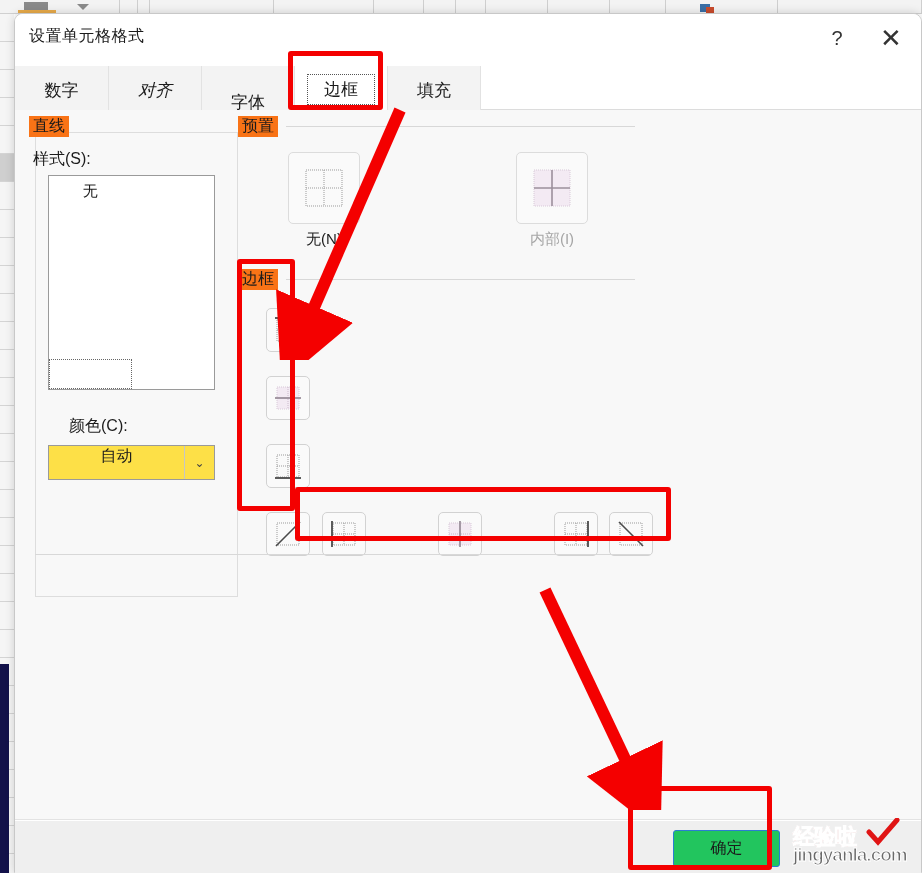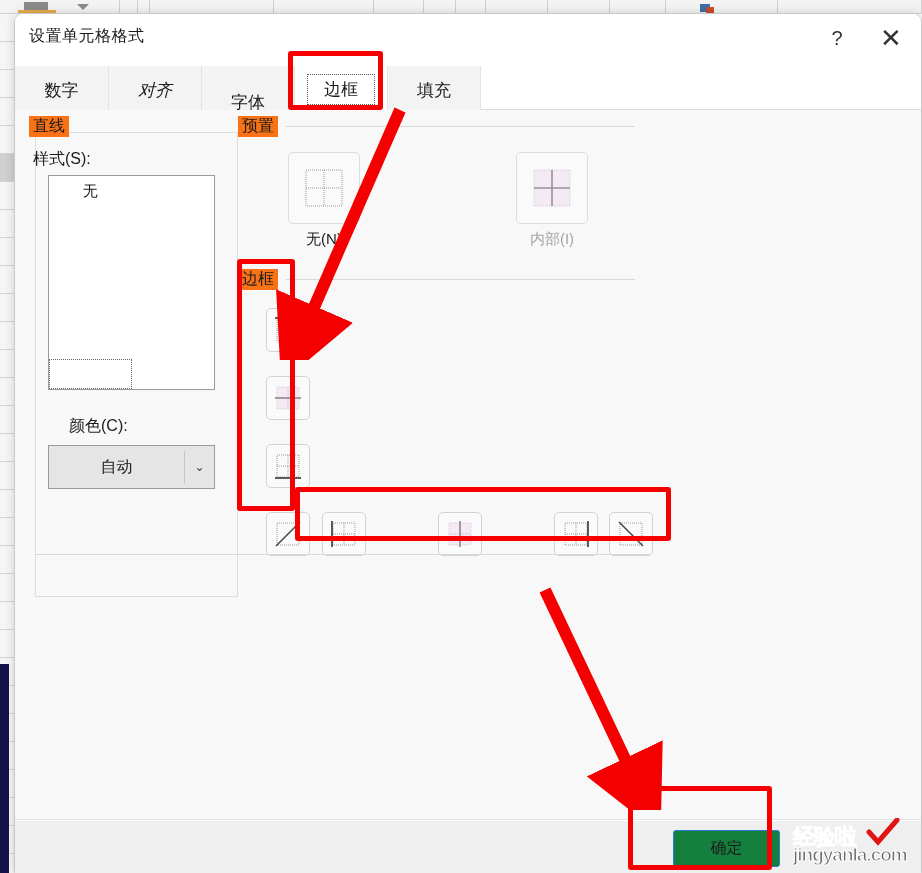--- a/index.html
+++ b/index.html
@@ -104,22 +104,22 @@
     background:#ffffff; border:1px solid #9a9a9a;
     display:grid; grid-template-columns:1fr 1fr; grid-template-rows:repeat(7,1fr);
   }
   .style-cell { position:relative; display:flex; align-items:center; justify-content:center; }
   .style-cell.selected { border:1px dotted #666; }
   .style-line { width:74px; height:0; }
   .none-text { font-size:15px; color:#1b1b1b; }
 
   #color-label { position:absolute; left:32px; top:426px; font-size:16px; color:#1b1b1b; }
   #color-combo {
-    position:absolute; left:47px; top:447px; width:167px; height:44px;
-    background:#e5e5e5; border:1px solid #9a9a9a; display:flex; align-items:center;
+    position:absolute; left:47px; top:447px; width:167px; height:35px;
+    background:#fde047; border:1px solid #9a9a9a; display:flex; align-items:flex-start;
   }
   #color-value { flex:1; text-align:center; font-size:16px; color:#1b1b1b; }
   #color-chevron {
     width:30px; height:33px; border-left:1px solid #c6c6c6;
     display:flex; align-items:center; justify-content:center; font-size:12px; color:#444;
   }
 
   
   #preset-label { left:237px; top:118px; }
   #preset-rule { left:285px; top:127px; width:350px; }
@@ -157,21 +157,21 @@
     position:absolute; left:32px; top:462px; font-size:16px; color:#1b1b1b;
   }
 
   
   #dialog-footer {
     position:absolute; left:0; top:807px; width:906px; height:52px;
     background:#efefef;
   }
   #ok-button {
     position:absolute; left:658px; top:9px; width:107px; height:37px;
-    background:#15803d; border:1px solid #2b7cd3; border-radius:3px;
+    background:#22c55e; border:1px solid #2b7cd3; border-radius:3px;
     display:flex; align-items:center; justify-content:center;
     font-size:16px; color:#1b1b1b;
   }
 
   
   .redbox { position:absolute; border:5px solid #f40000; border-radius:3px; pointer-events:none; }
   .redsvg { position:absolute; pointer-events:none; }
 
   
   #watermark {

